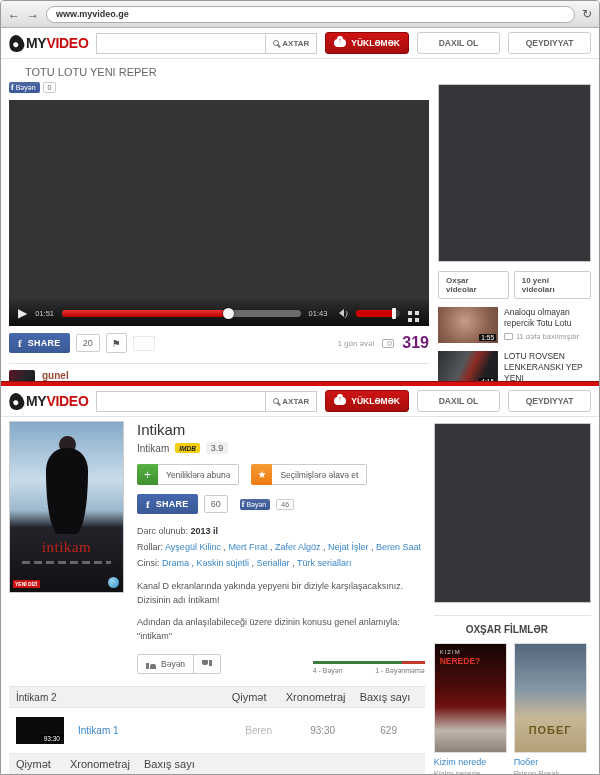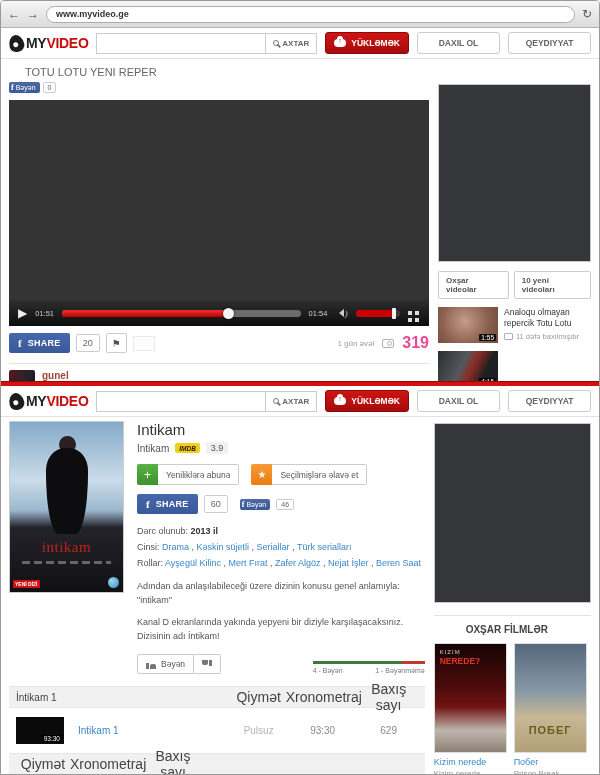--- a/index.html
+++ b/index.html
@@ -84,21 +84,21 @@
   .share-count { height:18px; border:1px solid #ccc; border-radius:2px; display:flex; align-items:center;
                  padding:0 6px; font-size:9px; color:#666; background:#fff; }
   .flag-btn { width:21px; height:20px; border:1px solid #ccc; border-radius:2px; background:#fff;
               display:flex; align-items:center; justify-content:center; font-size:10px; color:#555; }
   .soc-ph { width:22px; height:15px; border:1px solid #e8e8e8; background:#fdfdfd; }
   .spacer { flex:1; }
   .posted { font-size:8px; color:#9a9a9a; }
   .cam { width:12px; height:9px; border:1px solid #b0b0b0; border-radius:2px; position:relative; margin:0 2px; }
   .cam::after { content:""; position:absolute; top:1.5px; left:3.5px; width:3px; height:3px;
                 border:1px solid #b0b0b0; border-radius:50%; }
-  .views-big { font-size:16px; font-weight:bold; color:#ec4899; }
+  .views-big { font-size:16px; font-weight:bold; color:#701a75; }
 
   .divider { border-top:1px solid #e3e3e3; margin-top:10px; }
   .uploader { margin-top:6px; display:flex; gap:7px; align-items:flex-start; }
   .uploader-avatar { width:26px; height:26px; border-radius:2px;
                      background:linear-gradient(120deg,#5a1620,#24242b 55%,#101014); }
   .uploader-name { font-size:10px; font-weight:bold; color:#9c4a35; }
 
   
   .ad-box { margin-top:21px; height:178px; background:#35363a; border:1px solid #c9c9c9; }
   .side-tabs { margin-top:9px; display:flex; gap:5px; }
@@ -169,21 +169,21 @@
   .rating-bar-wrap { width:112px; }
   .rating-bar { height:3px; background:#c0392b; position:relative; }
   .rating-bar-fill { height:100%; background:#3d7a3d; }
   .rating-labels { display:flex; justify-content:space-between; font-size:7px; color:#777; margin-top:3px; }
 
   
   .episodes { margin-top:12px; }
   .ep-header { display:flex; align-items:center; background:#f1f1f1; border-top:1px solid #e6e6e6;
                border-bottom:1px solid #e6e6e6; height:22px; padding:0 7px; }
   .ep-name { flex:1; font-size:10px; color:#444; }
-  .colh { font-size:14px; color:#444; text-align:center; }
+  .colh { font-size:11px; color:#444; text-align:left; }
   .c1 { width:54px; } .c2 { width:74px; } .c3 { width:58px; }
   .ep-row { display:flex; align-items:center; padding:9px 7px; }
   .ep-thumb { width:48px; height:27px; position:relative; flex:none; }
   .ep-thumb-1 { background:#0a0a0a; }
   .ep-link { flex:1; margin-left:14px; font-size:10px; color:#3a87c8; text-decoration:none; }
   .cell { text-align:center; font-size:10px; color:#8a8a8a; }
   .cell.price { color:#b5b5b5; }
 
   
   .side2-divider { margin-top:12px; border-top:1px solid #e3e3e3; }
@@ -248,21 +248,21 @@
         <div class="player">
           <div class="player-screen"></div>
           <div class="player-controls">
             <span class="play-btn">▶</span>
             <span class="ptime">01:51</span>
             <div class="ptrack">
               <div class="pfill" style="width: 70%;">
                 <div class="pknob"></div>
               </div>
             </div>
-            <span class="ptime">01:54</span>
+            <span class="ptime">01:43</span>
             <span class="vol-wrap">
                 <i class="spk"></i>
                 <i class="spk-wave">)</i>
               </span>
             <div class="vtrack">
               <div class="vfill" style="width: 86%;">
                 <div class="vknob"></div>
               </div>
             </div>
             <span class="fs-icon"></span>
@@ -311,20 +311,24 @@
               <span class="mon"></span>
               <span>11 dəfə baxılmışdır</span>
             </div>
           </div>
         </div>
 
         <div class="side-video">
           <div class="sv-thumb sv-thumb-2">
             <span class="dur-badge">4:15</span>
           </div>
+          <div>
+            <div class="sv-title">LOTU ROVSEN LENKERANSKI YEP YENI</div>
+
+          </div>
         </div>
       </div>
     </div>
   </div>
 
   <div class="red-sep"></div>
 
   <div class="section2">
 
     <div class="site-header">
@@ -389,31 +393,31 @@
               <span class="fb-chip" style="margin-left:6px;">
                 <span class="fb-f">f</span>
                 <span>Bəyən</span>
               </span>
               <span class="count-chip">46</span>
             </div>
 
             <div class="meta">
               <div><span>Dərc olunub:</span> <b>2013 il</b></div>
               <div>
+                <span>Rollar:</span>
+                <a class="lnk" href="#">Ayşegül Kilinc</a><a class="lnk" href="#">Mert Fırat</a><a class="lnk" href="#">Zafer Algöz</a><a class="lnk" href="#">Nejat İşler</a><a class="lnk" href="#">Beren Saat</a>
+              </div>
+              <div>
                 <span>Cinsi:</span>
                 <a class="lnk" href="#">Drama</a><a class="lnk" href="#">Kəskin süjetli</a><a class="lnk" href="#">Seriallar</a><a class="lnk" href="#">Türk serialları</a>
               </div>
-              <div>
-                <span>Rollar:</span>
-                <a class="lnk" href="#">Ayşegül Kilinc</a><a class="lnk" href="#">Mert Fırat</a><a class="lnk" href="#">Zafer Algöz</a><a class="lnk" href="#">Nejat İşler</a><a class="lnk" href="#">Beren Saat</a>
-              </div>
-            </div>
-
+            </div>
+
+            <p class="desc">Kanal D ekranlarında yakında yepyeni bir diziyle karşılaşacaksınız. Dizisinin adı İntikam!</p>
             <p class="desc">Adından da anlaşılabileceği üzere dizinin konusu genel anlamıyla: "intikam"</p>
-            <p class="desc">Kanal D ekranlarında yakında yepyeni bir diziyle karşılaşacaksınız. Dizisinin adı İntikam!</p>
 
             <div class="like-row">
               <div class="like-group">
                 <span class="like-btn">
                   <span class="tup"></span>
                   <span>Bəyən</span>
                 </span>
                 <span class="like-btn">
                   <span class="tup tdn"></span>
                 </span>
@@ -427,31 +431,31 @@
                   <span>1 - Bəyənməmə</span>
                 </div>
               </div>
             </div>
           </div>
         </div>
 
         <div class="episodes">
 
           <div class="ep-header">
-            <span class="ep-name">İntikam 1</span>
+            <span class="ep-name">İntikam 2</span>
             <span class="colh c1">Qiymət</span>
             <span class="colh c2">Xronometraj</span>
             <span class="colh c3">Baxış sayı</span>
           </div>
           <div class="ep-row">
             <div class="ep-thumb ep-thumb-1">
               <span class="dur-badge">93:30</span>
             </div>
             <a class="ep-link" href="#">Intikam 1</a>
-            <span class="cell price c1">Pulsuz</span>
+            <span class="cell price c1">Beren</span>
             <span class="cell c2">93:30</span>
             <span class="cell c3">629</span>
           </div>
 
           <div class="ep-header">
             <span class="colh c1">Qiymət</span>
             <span class="colh c2">Xronometraj</span>
             <span class="colh c3">Baxış sayı</span>
           </div>
 

